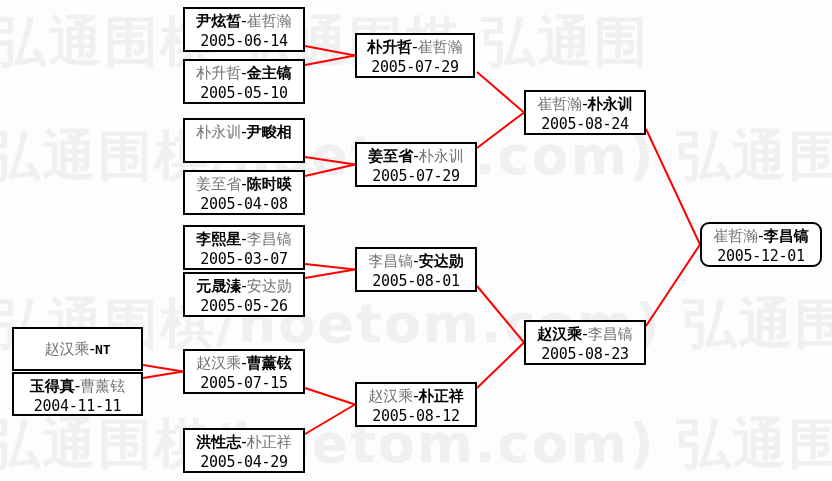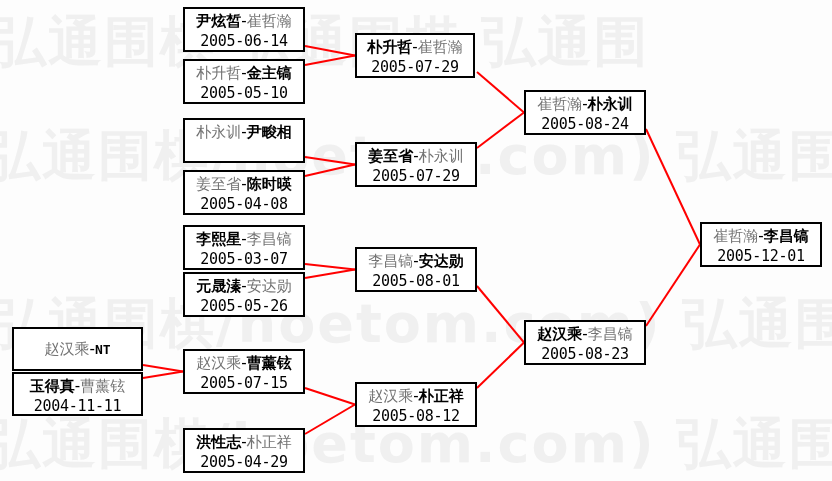--- a/index.html
+++ b/index.html
@@ -149,19 +149,19 @@
         <div class="date">2005-08-12</div>
       </div>
       <div class="match-box" style="left: 524px; top: 90px; width: 122px; height: 45px;">
         <div class="players"><span class="p-win">崔哲瀚</span><span class="sep">-</span><span class="p-lose">朴永训</span></div>
         <div class="date">2005-08-24</div>
       </div>
       <div class="match-box" style="left: 524px; top: 320px; width: 122px; height: 45px;">
         <div class="players"><span class="p-lose">赵汉乘</span><span class="sep">-</span><span class="p-win">李昌镐</span></div>
         <div class="date">2005-08-23</div>
       </div>
-      <div class="match-box" style="left: 700px; top: 222px; width: 122px; height: 45px;">
+      <div class="match-box" style="left: 700px; top: 222px; width: 122px; height: 45px; border-radius: 9px;">
         <div class="players"><span class="p-win">崔哲瀚</span><span class="sep">-</span><span class="p-lose">李昌镐</span></div>
         <div class="date">2005-12-01</div>
       </div>
     </div>
 
 </div>
 
 </body></html>

